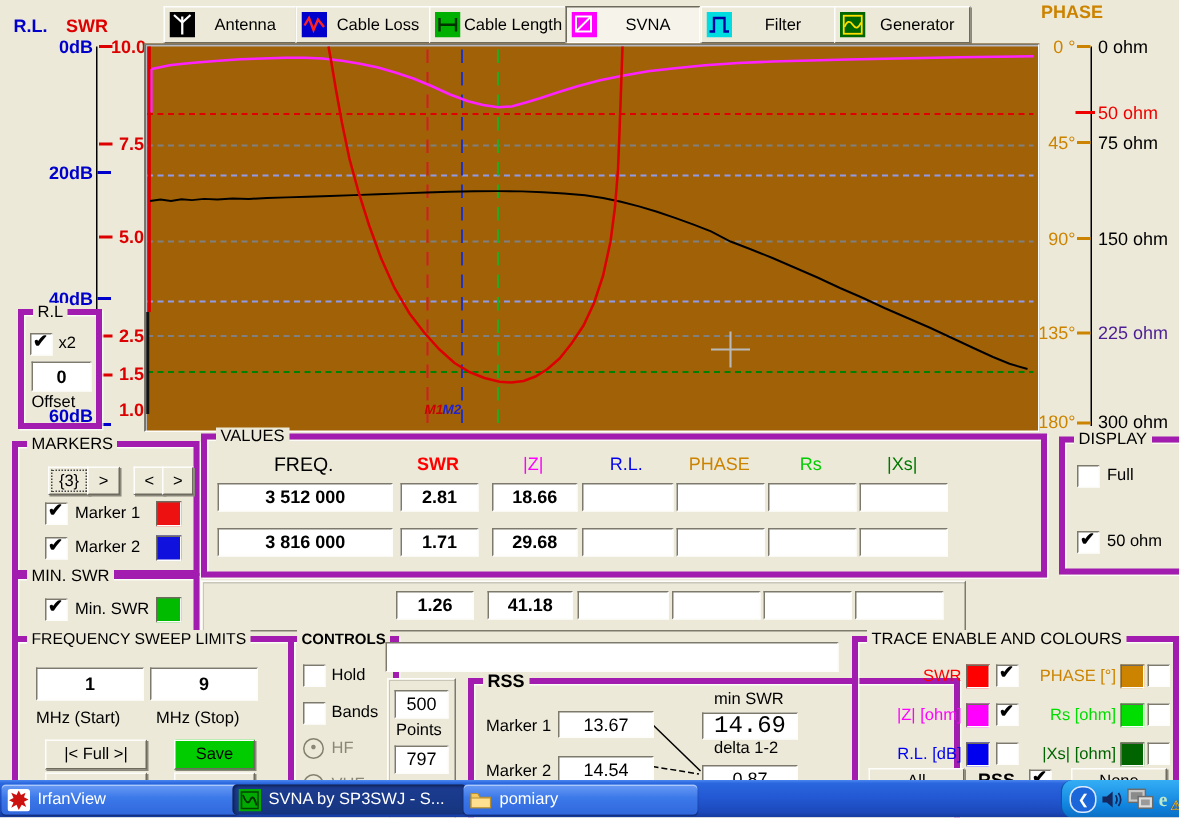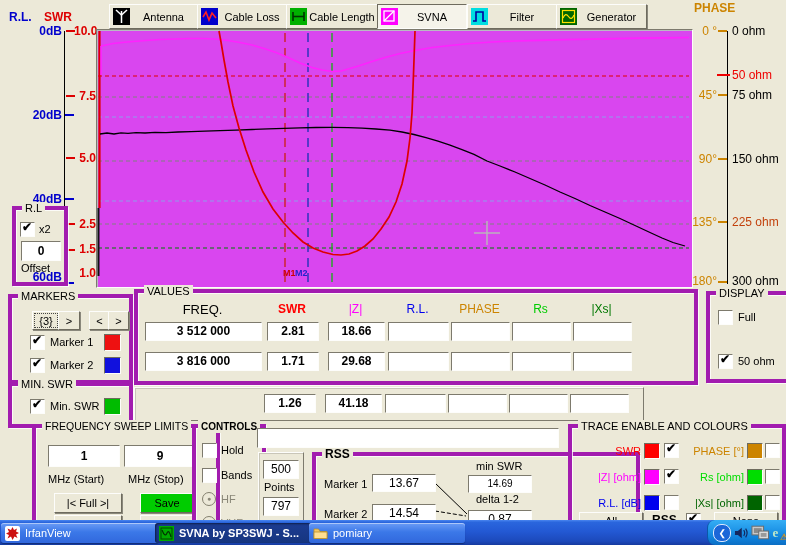--- a/index.html
+++ b/index.html
@@ -17,21 +17,21 @@
   .radio{position:absolute;width:12px;height:12px;border-radius:50%;background:#fff;border:1px solid #84816f;}
   .radio.dis{background:#ece9d8;}
   .radio .dot{position:absolute;left:0;top:-1px;width:12px;text-align:center;font-size:7px;color:#8a8778;line-height:13px;}
   .swatch{position:absolute;width:15px;height:15px;border:1px solid;border-color:#6e6b5e #fdfdfb #fdfdfb #6e6b5e;}
   .lbl{position:absolute;white-space:nowrap;}
   .hdrcell{position:absolute;text-align:center;font-size:12px;}
   .tb-btn{position:absolute;top:4px;height:23px;display:flex;align-items:center;background:#ece9d8;border:1px solid;border-color:#fdfdfb #6e6b5e #6e6b5e #fdfdfb;box-shadow:1px 1px 0 #8a887c;font-size:11px;}
   .tb-btn.pressed{border-color:#6e6b5e #fdfdfb #fdfdfb #6e6b5e;background:#f5f3ea;box-shadow:none;}
   .tb-btn .ticon{margin-left:3px;width:17px;height:17px;flex:0 0 17px;}
   .tb-btn .tlabel{flex:1;text-align:center;}
-  #plot{position:absolute;left:96px;top:29px;width:595px;height:257px;background:#d946ef;border:1px solid;border-color:#7d7a6d #fdfdfb #fdfdfb #7d7a6d;box-shadow:inset 1px 1px 0 #b9b9c2;}
+  #plot{position:absolute;left:96px;top:29px;width:595px;height:257px;background:#a16207;border:1px solid;border-color:#7d7a6d #fdfdfb #fdfdfb #7d7a6d;box-shadow:inset 1px 1px 0 #b9b9c2;font-style:italic;}
   #taskbar{position:absolute;left:0;top:520px;width:786px;height:25px;background:linear-gradient(#4a86f0 0%,#2a66dd 9%,#2359d4 45%,#1c49bb 85%,#163a9f 100%);z-index:40;}
   .task-btn{position:absolute;top:3px;height:20px;border-radius:3px;display:flex;align-items:center;color:#fff;font-size:11px;background:linear-gradient(#6b9cf6,#3b78e8 45%,#3168dd);box-shadow:inset 0 1px 0 rgba(255,255,255,.45), 0 1px 1px rgba(0,0,0,.3);padding:0 4px;overflow:hidden;white-space:nowrap;}
   .task-btn.active{background:linear-gradient(#1c3c92,#16357f);box-shadow:inset 1px 1px 2px rgba(0,0,0,.5);}
   .task-btn .ticon{width:15px;height:15px;margin-right:5px;flex:0 0 15px;}
   #tray{position:absolute;right:0;top:0;width:78px;height:25px;background:linear-gradient(#35aef5,#0f83dd 70%,#0b6ec4);border-left:1px solid #0a58a8;border-radius:8px 0 0 8px;display:flex;align-items:center;}
 </style>
 </head>
 <body>
 
 <div id="app">
@@ -126,21 +126,21 @@
       <span class="lbl" style="left: 692px; top: 88px; width: 25px; text-align: right; color: rgb(204, 132, 0); font-size: 12px;">45°</span>
       <span class="lbl" style="left: 692px; top: 152px; width: 25px; text-align: right; color: rgb(204, 132, 0); font-size: 12px;">90°</span>
       <span class="lbl" style="left: 692px; top: 215px; width: 25px; text-align: right; color: rgb(204, 132, 0); font-size: 12px;">135°</span>
       <span class="lbl" style="left: 692px; top: 274px; width: 25px; text-align: right; color: rgb(204, 132, 0); font-size: 12px;">180°</span>
     </div>
   <div id="right-ohm-labels">
       <span class="lbl" style="left: 732px; top: 24px; color: rgb(0, 0, 0); font-size: 12px;">0 ohm</span>
       <span class="lbl" style="left: 732px; top: 68px; color: rgb(238, 0, 0); font-size: 12px;">50 ohm</span>
       <span class="lbl" style="left: 732px; top: 88px; color: rgb(0, 0, 0); font-size: 12px;">75 ohm</span>
       <span class="lbl" style="left: 732px; top: 152px; color: rgb(0, 0, 0); font-size: 12px;">150 ohm</span>
-      <span class="lbl" style="left: 732px; top: 215px; color: #c2410c; font-size: 12px;">225 ohm</span>
+      <span class="lbl" style="left: 732px; top: 215px; color: #4c1d95; font-size: 12px;">225 ohm</span>
       <span class="lbl" style="left: 732px; top: 274px; color: rgb(0, 0, 0); font-size: 12px;">300 ohm</span>
     </div>
   <div class="abs" style="left:718px;top:30px;width:9px;height:2px;background:#cc8400;"></div>
   <div class="abs" style="left:718px;top:94px;width:9px;height:2px;background:#cc8400;"></div>
   <div class="abs" style="left:718px;top:158px;width:9px;height:2px;background:#cc8400;"></div>
   <div class="abs" style="left:718px;top:221px;width:9px;height:2px;background:#cc8400;"></div>
   <div class="abs" style="left:718px;top:281px;width:9px;height:2px;background:#cc8400;"></div>
   <div class="abs" style="left:717px;top:74px;width:13px;height:2px;background:#ee0000;"></div>
 
   <div id="plot">
@@ -246,21 +246,21 @@
     <span class="cb" style="left:8px;top:15px;">
         <span class="tick"></span>
       </span>
     <span class="lbl" style="left:28px;top:16px;">Full</span>
     <span class="cb" style="left:8px;top:59px;">
         <span class="tick">✔</span>
       </span>
     <span class="lbl" style="left:28px;top:60px;">50 ohm</span>
   </div>
 
-  <div class="gbox" style="left:8px;top:424px;width:180px;height:96px;margin-left:24px;">
+  <div class="gbox" style="left:8px;top:424px;width:180px;height:96px;">
     <span class="gtitle" style="font-size:10.5px;">FREQUENCY SWEEP LIMITS</span>
     <input class="field abs" style="left: 12px; top: 17px; width: 66px; height: 18px;" value="1">
     <input class="field abs" style="left: 88px; top: 17px; width: 66px; height: 18px;" value="9">
     <span class="lbl" style="left:12px;top:45px;">MHz  (Start)</span>
     <span class="lbl" style="left:92px;top:45px;">MHz  (Stop)</span>
     <div class="btn abs" style="left:18px;top:65px;width:66px;height:18px;">|&lt; Full &gt;|</div>
     <div class="btn abs" style="left: 104px; top: 65px; width: 52px; height: 18px; background: rgb(0, 204, 0);">Save</div>
     <div class="btn abs" style="left:18px;top:87px;width:66px;height:18px;">&gt; Zoom &lt;</div>
     <div class="btn abs" style="left:104px;top:87px;width:52px;height:18px;">Recall</div>
   </div>
@@ -295,21 +295,21 @@
 
   <div class="gbox" style="left:312px;top:452px;width:320px;height:93px;">
     <span class="gtitle" style="font-weight:bold;font-size:12px;">RSS</span>
     <svg class="abs" style="left:0;top:0;pointer-events:none;" width="320" height="93">
       <line x1="119" y1="27" x2="151" y2="58" stroke="#000" stroke-width="1"></line>
       <line x1="119" y1="55" x2="150" y2="60" stroke="#000" stroke-width="1" stroke-dasharray="4 2"></line>
     </svg>
     <span class="lbl" style="left:8px;top:22px;">Marker 1</span>
     <div class="field abs" style="left:56px;top:18px;width:62px;height:16px;line-height:16px;font-weight:normal;font-size:12px;">13.67</div>
     <span class="lbl" style="left:160px;top:4px;">min SWR</span>
-    <div class="field abs" style="left:152px;top:19px;width:62px;height:16px;line-height:16px;font-weight:normal;font-size:10px;">14.69</div>
+    <div class="field abs" style="left:152px;top:19px;width:62px;height:16px;line-height:16px;font-weight:normal;font-size:16px;font-family:Liberation Mono, monospace;">14.69</div>
     <span class="lbl" style="left:8px;top:52px;">Marker 2</span>
     <div class="field abs" style="left:56px;top:48px;width:62px;height:16px;line-height:16px;font-weight:normal;font-size:12px;">14.54</div>
     <span class="lbl" style="left:160px;top:37px;">delta 1-2</span>
     <div class="field abs" style="left:152px;top:54px;width:62px;height:16px;line-height:16px;font-weight:normal;font-size:12px;">0.87</div>
   </div>
 
   <div class="gbox" style="left:568px;top:424px;width:210px;height:96px;">
     <span class="gtitle">TRACE ENABLE AND COLOURS</span>
     <span class="lbl" style="left: 9px; top: 17px; width: 60px; text-align: right; color: rgb(255, 0, 0);">SWR</span>
     <span class="swatch" style="left: 72px; top: 15px; width: 14px; height: 14px; background: rgb(255, 0, 0);"></span>
@@ -350,21 +350,21 @@
   </div>
 
   <div id="taskbar">
     <div class="task-btn" style="left:1px;width:150px;">
       <svg class="ticon" viewBox="0 0 15 15">
           <rect x="0" y="0" width="15" height="15" rx="2" fill="#fff"></rect>
           <path d="M7.5 1 L9 4 L12 2.5 L11 5.5 L14 7 L11 8.5 L12.5 12 L9.5 10.5 L7.5 14 L6 10.5 L2.5 12.5 L4 9 L1 7.5 L4 6 L2.5 2.5 L6 4 Z" fill="#cc1111"></path>
         </svg>
       <span>IrfanView</span>
     </div>
-    <div class="task-btn active" style="left:155px;width:148px;font-weight:bold;">
+    <div class="task-btn active" style="left:155px;width:148px;">
       <svg class="ticon" viewBox="0 0 15 15">
           <rect x="0" y="0" width="15" height="15" fill="#00aa00"></rect>
           <rect x="2" y="2" width="11" height="11" fill="none" stroke="#004400" stroke-width="1"></rect>
           <path d="M3 4 Q6 12 8 7 Q10 3 12 11" stroke="#003300" stroke-width="1.2" fill="none"></path>
         </svg>
       <span>SVNA by SP3SWJ -  S...</span>
     </div>
     <div class="task-btn" style="left:309px;width:148px;">
       <svg class="ticon" viewBox="0 0 15 15">
           <path d="M1 4 L1 12.5 L14 12.5 L14 5.5 L7 5.5 L5.5 3 L1 3 Z" fill="#f6c860" stroke="#b8902c" stroke-width="0.8"></path>

